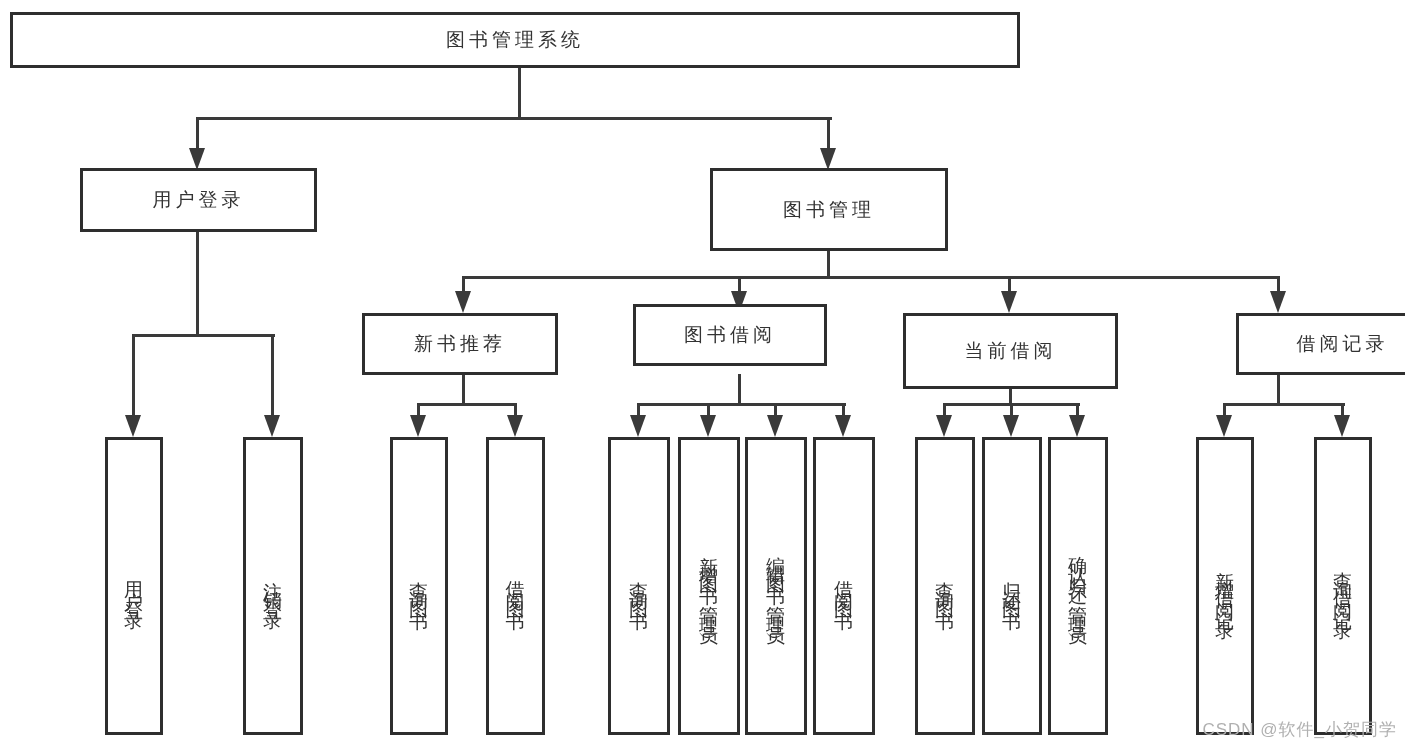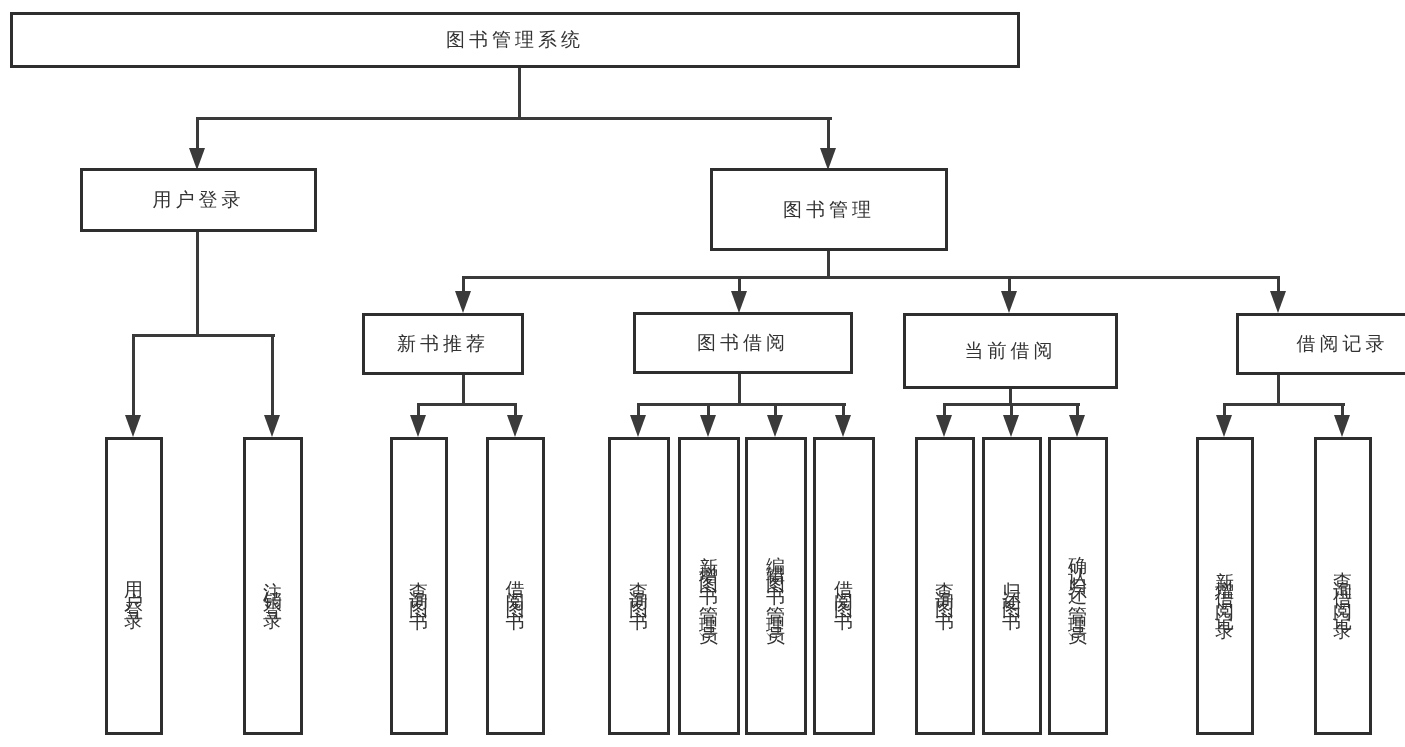--- a/index.html
+++ b/index.html
@@ -131,24 +131,24 @@
     <span>图书管理系统</span>
   </div>
 
   <div class="box hbox" style="left:80px;top:168px;width:237px;height:64px">
     <span>用户登录</span>
   </div>
   <div class="box hbox" style="left:710px;top:168px;width:238px;height:83px">
     <span>图书管理</span>
   </div>
 
-  <div class="box hbox" style="left:362px;top:313px;width:162px;height:62px">
+  <div class="box hbox" style="left:362px;top:313px;width:196px;height:62px">
     <span>新书推荐</span>
   </div>
-  <div class="box hbox" style="left:633px;top:312px;width:220px;height:62px">
+  <div class="box hbox" style="left:633px;top:304px;width:194px;height:62px">
     <span>图书借阅</span>
   </div>
   <div class="box hbox" style="left:903px;top:313px;width:215px;height:76px">
     <span>当前借阅</span>
   </div>
   <div class="box hbox" style="left:1236px;top:313px;width:213px;height:62px">
     <span>借阅记录</span>
   </div>
 
   <div class="box vbox" style="left:105px;top:437px;width:58px;height:298px">
@@ -188,14 +188,15 @@
     <span class="vtext">确认归还（管理员）</span>
   </div>
 
   <div class="box vbox" style="left:1196px;top:437px;width:58px;height:298px">
     <span class="vtext">新增借阅记录</span>
   </div>
   <div class="box vbox" style="left:1314px;top:437px;width:58px;height:298px">
     <span class="vtext">查询借阅记录</span>
   </div>
 
+  <div class="watermark">CSDN @软件_小贺同学</div>
 
 </div>
 
 </body></html>

